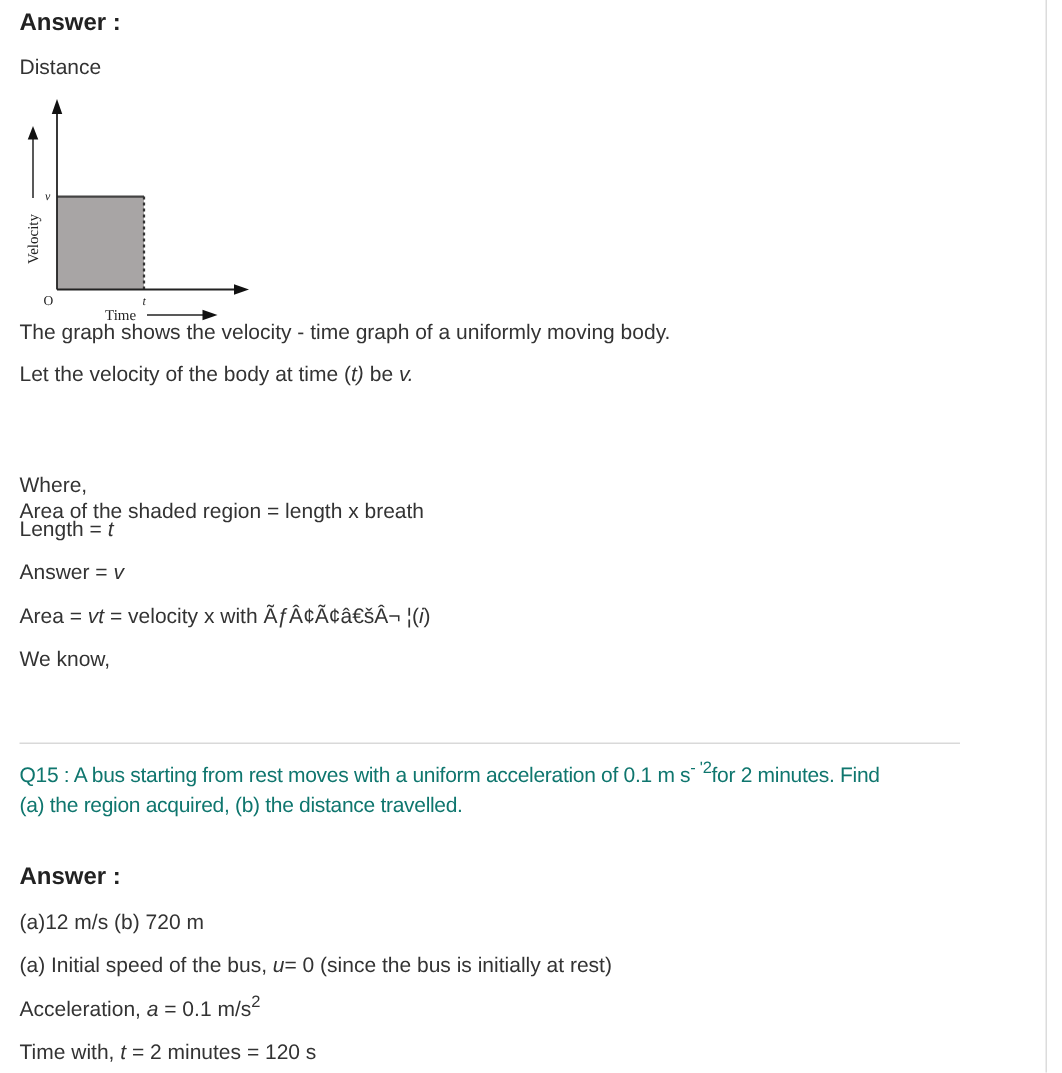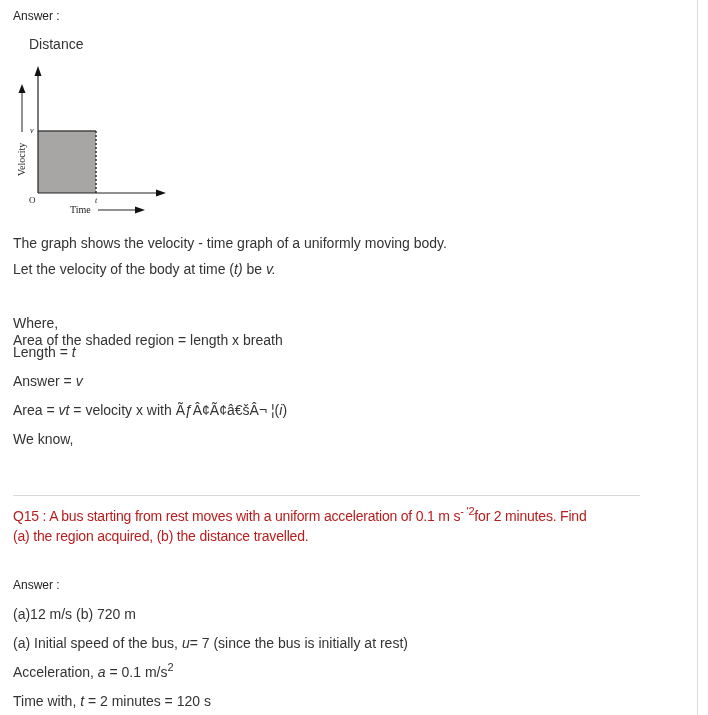--- a/index.html
+++ b/index.html
@@ -9,37 +9,37 @@
     color: #333333;
   }
   .right-border {
     position: absolute; left: 697px; top: 0; width: 1px; height: 715px;
     background: #dcdcdc;
   }
   .line {
     position: absolute; left: 13px; font-size: 14px; line-height: 18px;
     white-space: nowrap; color: #333333;
   }
-  .label-strong { color: #222222; font-size: 12px; }
-  .q-text { font-size: 14px; color: #b91c1c; letter-spacing: -0.2px; }
+  .label-strong { color: #222222; font-size: 16px; font-weight: bold; }
+  .q-text { font-size: 14px; color: #0f766e; letter-spacing: -0.2px; }
   i { font-style: italic; }
   .sup { font-size: 11px; position: relative; top: -6px; }
   .divider {
     position: absolute; left: 13px; top: 495px; width: 627px; height: 1px;
     background: #d9d9d9;
   }
   .graph { position: absolute; left: 10px; top: 62px; width: 170px; height: 158px; }
 </style>
 </head>
 <body>
 
 <div class="right-border"></div>
 
 <div class="line label-strong" style="top:7px;">Answer :</div>
-<div class="line" style="top:35px;margin-left:16px;">Distance</div>
+<div class="line" style="top:35px;">Distance</div>
 
 <div class="graph">
   <svg width="170" height="158" viewBox="0 0 170 158" xmlns="http://www.w3.org/2000/svg">
 
     <rect x="28" y="69" width="58" height="62" fill="#a8a5a5"></rect>
 
     <line x1="28" y1="69" x2="86" y2="69" stroke="#444" stroke-width="1.5"></line>
 
     <line x1="86" y1="69" x2="86" y2="131" stroke="#333" stroke-width="1.5" stroke-dasharray="2,2"></line>
 
@@ -55,31 +55,31 @@
     <line x1="88" y1="148" x2="128" y2="148" stroke="#222" stroke-width="1"></line>
     <polygon points="135,148 125,144.5 125,151.5" fill="#111"></polygon>
     <text x="20" y="71" font-family="Liberation Serif, serif" font-size="8" font-style="italic" fill="#222">v</text>
     <text x="19" y="141" font-family="Liberation Serif, serif" font-size="9" fill="#222">O</text>
     <text x="85" y="141" font-family="Liberation Serif, serif" font-size="8" font-style="italic" fill="#222">t</text>
     <text x="60" y="151" font-family="Liberation Serif, serif" font-size="10" fill="#222">Time</text>
     <text x="0" y="0" transform="translate(15,114) rotate(-90)" font-family="Liberation Serif, serif" font-size="10" fill="#222">Velocity</text>
   </svg>
 </div>
 
-<div class="line" style="top:234px;text-align:right;">The graph shows the velocity - time graph of a uniformly moving body.</div>
-<div class="line" style="top:260px;"><span>Let the velocity of the body at time (</span><i>t)</i><span> be </span><i>v.</i></div>
+<div class="line" style="top:212px;text-align:right;">The graph shows the velocity - time graph of a uniformly moving body.</div>
+<div class="line" style="top:240px;"><span>Let the velocity of the body at time (</span><i>t)</i><span> be </span><i>v.</i></div>
 <div class="line" style="top:285px;margin-top:46px;">Area of the shaded region = length x breath</div>
 <div class="line" style="top:314px;">Where,</div>
 <div class="line" style="top:343px;"><span>Length = </span><i>t</i></div>
 <div class="line" style="top:372px;"><span>Answer = </span><i>v</i></div>
 <div class="line" style="top:401px;"><span>Area = </span><i>vt</i><span> = velocity x with ÃƒÂ¢Ã¢â€šÂ¬ ¦(</span><i>i</i><span>)</span></div>
 <div class="line" style="top:430px;text-align:right;">We know,</div>
 
 <div class="divider"></div>
 
 <div class="line q-text" style="top:507px;"><span>Q15 :</span><span> A bus starting from rest moves with a uniform acceleration of 0.1 m s</span><span class="sup">- '2</span><span>for 2 minutes. Find</span></div>
 <div class="line q-text" style="top:527px;">(a) the region acquired, (b) the distance travelled.</div>
 
 <div class="line label-strong" style="top:576px;">Answer :</div>
 <div class="line" style="top:605px;text-align:center;">(a)12 m/s (b) 720 m</div>
-<div class="line" style="top:634px;"><span>(a) Initial speed of the bus, </span><i>u</i><span>= 7 (since the bus is initially at rest)</span></div>
+<div class="line" style="top:634px;"><span>(a) Initial speed of the bus, </span><i>u</i><span>= 0 (since the bus is initially at rest)</span></div>
 <div class="line" style="top:663px;"><span>Acceleration, </span><i>a</i><span> = 0.1 m/s</span><span class="sup">2</span></div>
 <div class="line" style="top:692px;"><span>Time with, </span><i>t</i><span> = 2 minutes = 120 s</span></div>
 
 </body></html>

